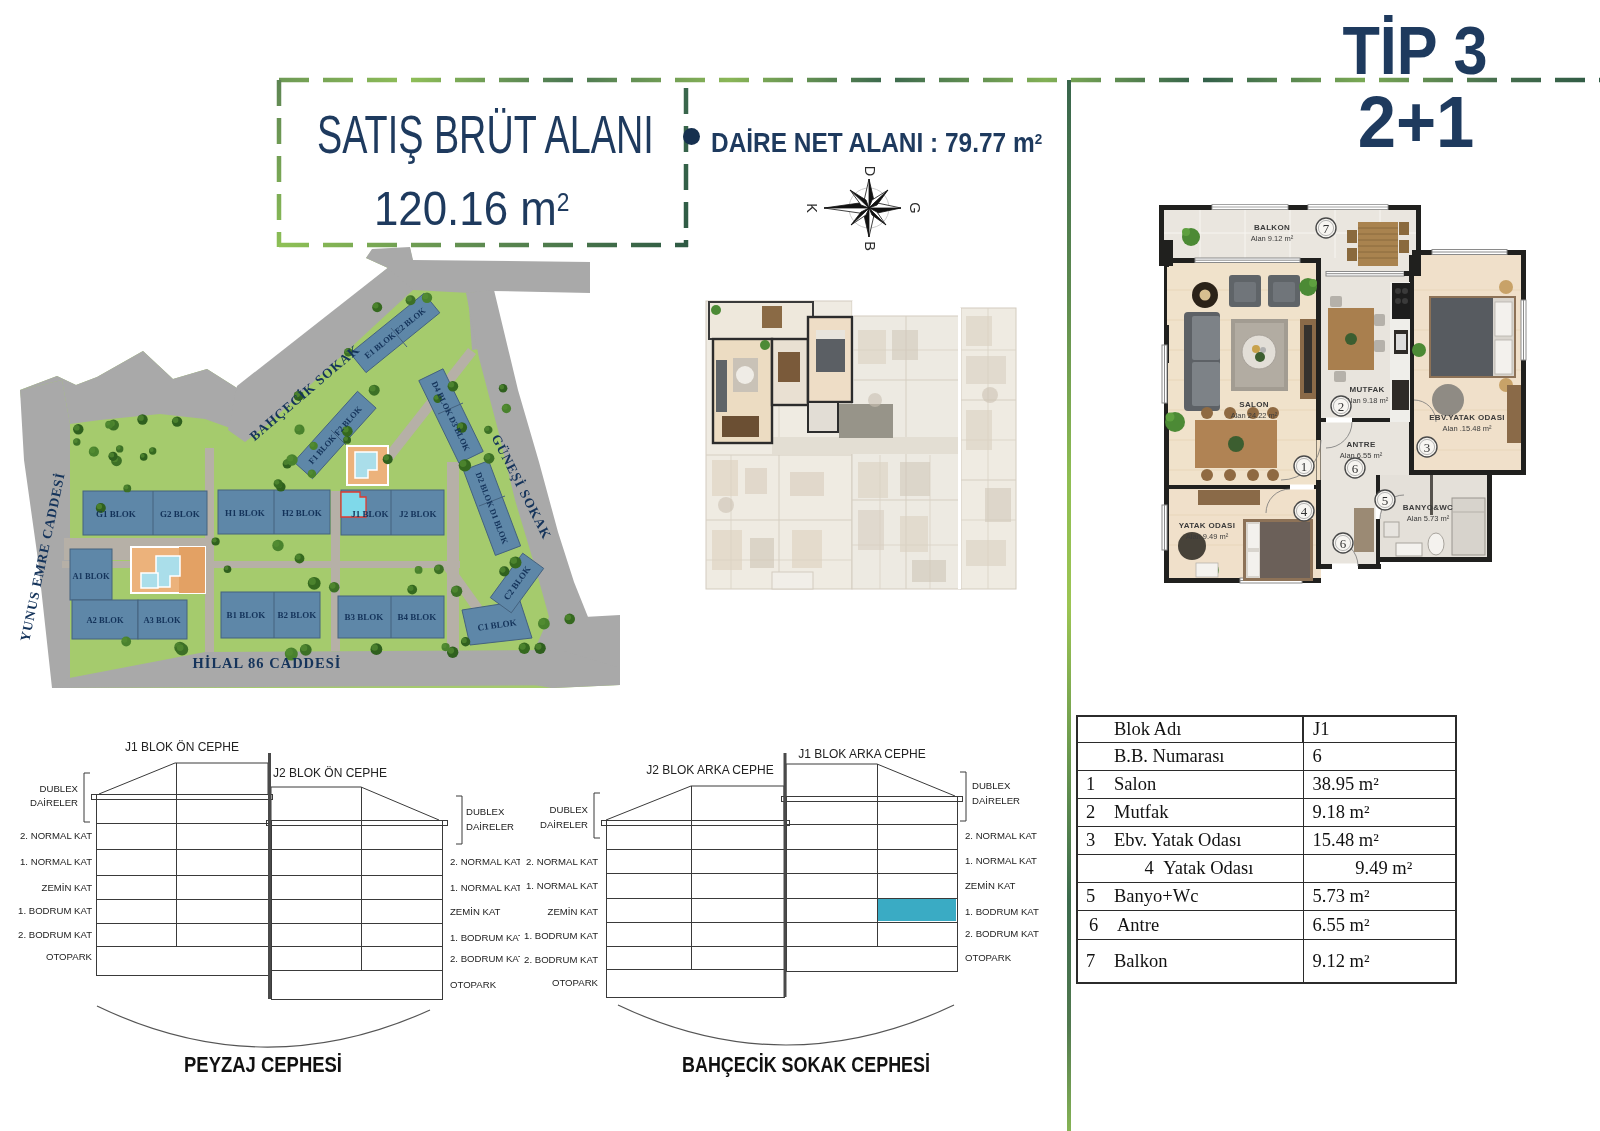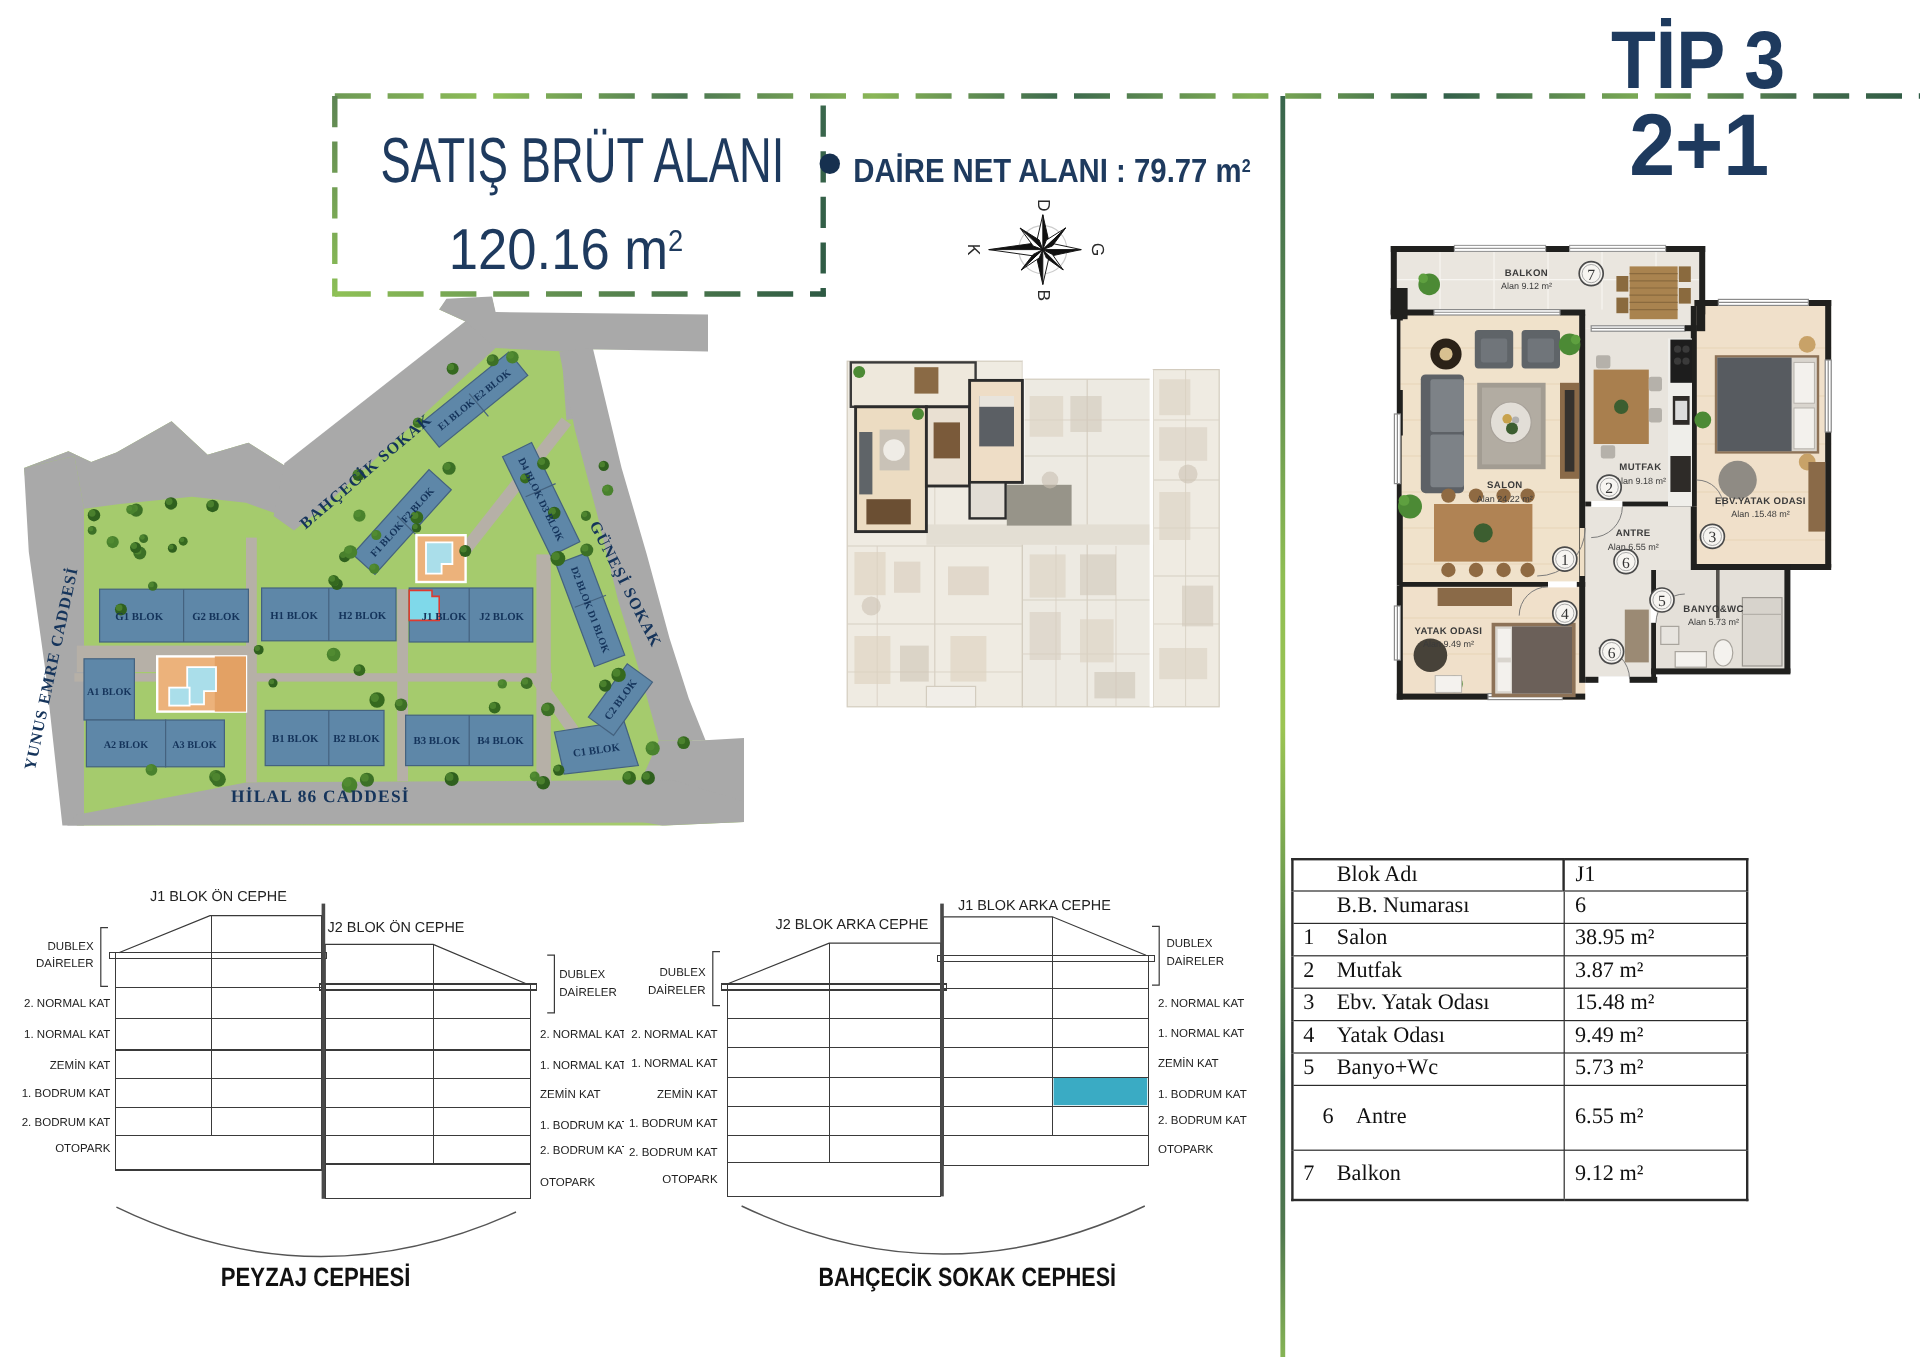--- a/index.html
+++ b/index.html
@@ -926,40 +926,40 @@
           <td style="border:1.5px solid #2b2b2b;border-right-width:2px;padding:0 0 0 9px;">6</td>
         </tr>
 
 <tr style="height:27px;">
           <td style="border:1.5px solid #2b2b2b;border-left-width:2px;padding:0;"><span style="display:inline-block;width:28px;padding-left:8px;">1</span>Salon</td>
           <td style="border:1.5px solid #2b2b2b;border-right-width:2px;padding:0 0 0 9px;">38.95 m²</td>
         </tr>
 
 <tr style="height:27px;">
           <td style="border:1.5px solid #2b2b2b;border-left-width:2px;padding:0;"><span style="display:inline-block;width:28px;padding-left:8px;">2</span>Mutfak</td>
-          <td style="border:1.5px solid #2b2b2b;border-right-width:2px;padding:0 0 0 9px;">3.87 m²</td>
+          <td style="border:1.5px solid #2b2b2b;border-right-width:2px;padding:0 0 0 9px;">9.18 m²</td>
         </tr>
 
 <tr style="height:27px;">
           <td style="border:1.5px solid #2b2b2b;border-left-width:2px;padding:0;"><span style="display:inline-block;width:28px;padding-left:8px;">3</span>Ebv. Yatak Odası</td>
           <td style="border:1.5px solid #2b2b2b;border-right-width:2px;padding:0 0 0 9px;margin-left:30px;">15.48 m²</td>
         </tr>
 
-<tr style="height:27px;">
+<tr style="height:27px;text-align:center;">
           <td style="border:1.5px solid #2b2b2b;border-left-width:2px;padding:0;"><span style="display:inline-block;width:28px;padding-left:8px;">4</span>Yatak Odası</td>
           <td style="border:1.5px solid #2b2b2b;border-right-width:2px;padding:0 0 0 9px;">9.49 m²</td>
         </tr>
 
 <tr style="height:27px;">
           <td style="border:1.5px solid #2b2b2b;border-left-width:2px;padding:0;"><span style="display:inline-block;width:28px;padding-left:8px;">5</span>Banyo+Wc</td>
           <td style="border:1.5px solid #2b2b2b;border-right-width:2px;padding:0 0 0 9px;">5.73 m²</td>
         </tr>
 
 <tr style="height:27px;">
-          <td style="border:1.5px solid #2b2b2b;border-left-width:2px;padding:16px;"><span style="display:inline-block;width:28px;padding-left:8px;">6</span>Antre</td>
+          <td style="border:1.5px solid #2b2b2b;border-left-width:2px;padding:3px;"><span style="display:inline-block;width:28px;padding-left:8px;">6</span>Antre</td>
           <td style="border:1.5px solid #2b2b2b;border-right-width:2px;padding:0 0 0 9px;">6.55 m²</td>
         </tr>
 
 <tr style="height:42px;">
           <td style="border:1.5px solid #2b2b2b;border-left-width:2px;border-bottom-width:2px;padding:0;"><span style="display:inline-block;width:28px;padding-left:8px;">7</span>Balkon</td>
           <td style="border:1.5px solid #2b2b2b;border-right-width:2px;border-bottom-width:2px;padding:0 0 0 9px;">9.12 m²</td>
         </tr>
 </tbody>
 </table>
 </div>

